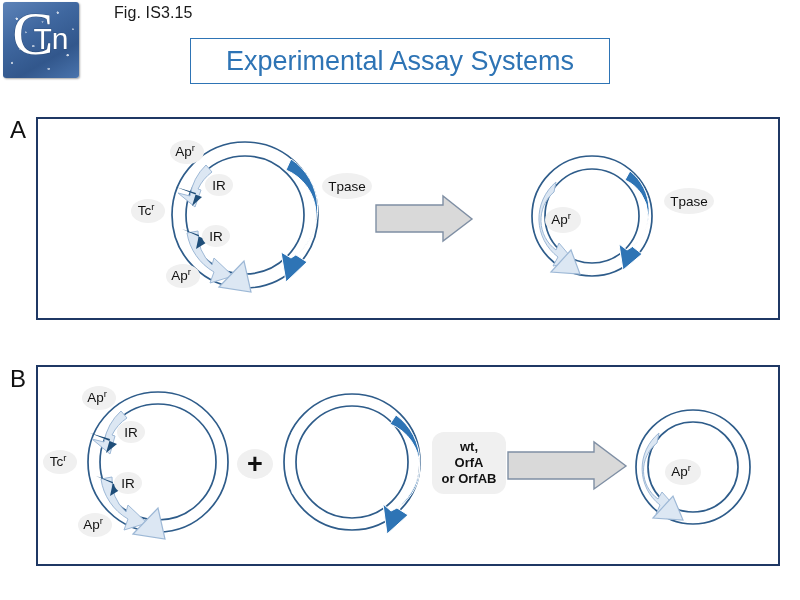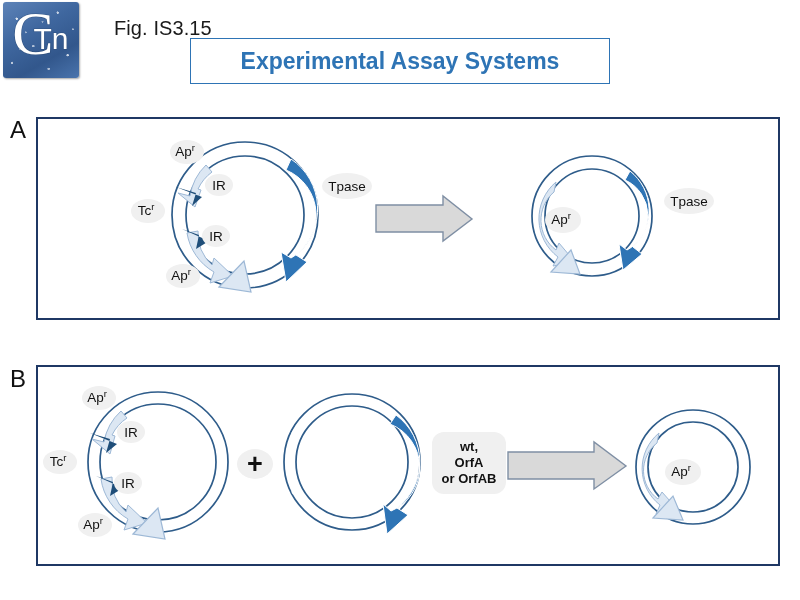--- a/index.html
+++ b/index.html
@@ -41,43 +41,43 @@
       radial-gradient(circle at 52% 26%, rgba(255,255,255,0.45) 0 0.8px, transparent 1.2px),
       radial-gradient(circle at 22% 62%, rgba(255,255,255,0.45) 0 0.8px, transparent 1.2px),
       linear-gradient(150deg, #5d83b8 0%, #3f679f 38%, #32578c 70%, #4a74ad 100%);
   }
   #logo svg { position: absolute; inset: 0; }
 
   
   #fig-label {
     position: absolute;
     left: 114px;
-    top: 17px;
-    font-size: 20px;
+    top: 4px;
+    font-size: 16px;
     color: #1a1a1a;
     letter-spacing: 0.1px;
   }
 
   
   #title-box {
     position: absolute;
     left: 190px;
     top: 38px;
     width: 418px;
     height: 44px;
     border: 1.6px solid #2E74B5;
     background: #ffffff;
     display: flex;
     align-items: center;
     justify-content: center;
   }
   #title-text {
-    font-size: 23px;
+    font-size: 27px;
     color: #2E74B5;
-    font-weight: 700;
+    font-weight: 400;
     white-space: nowrap;
   }
 
   
   .panel-letter {
     position: absolute;
     font-size: 24px;
     color: #111;
   }
   .panel-box {

